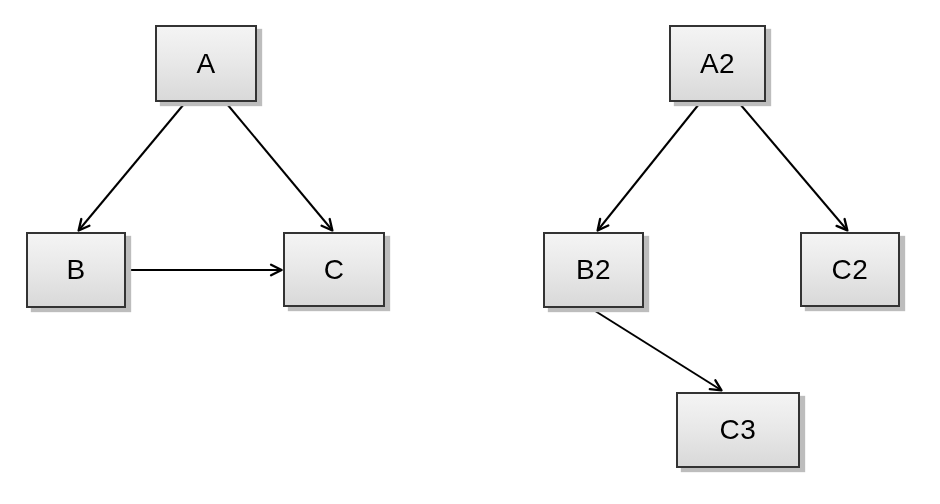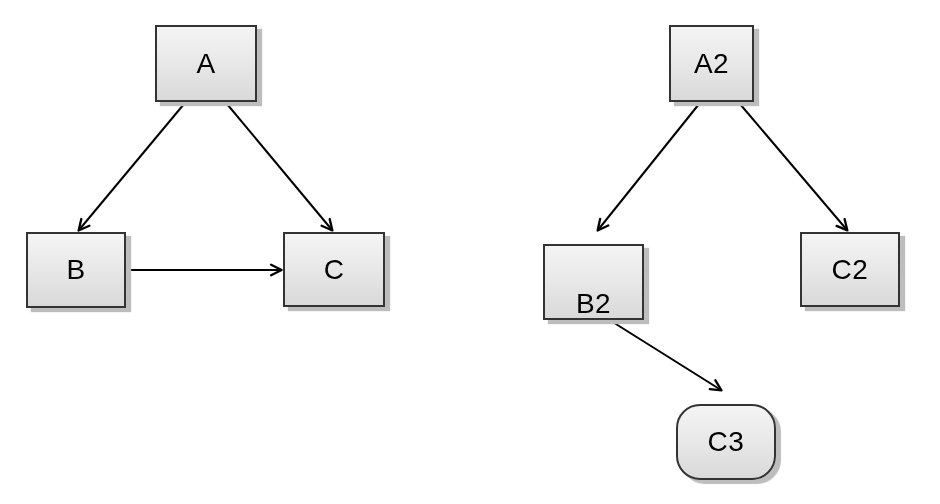--- a/index.html
+++ b/index.html
@@ -66,26 +66,26 @@
   <div id="node-layer">
       <div class="node" style="left: 155px; top: 25px; width: 102px; height: 77px;">
         <span>A</span>
       </div>
       <div class="node" style="left: 26px; top: 232px; width: 100px; height: 76px;">
         <span>B</span>
       </div>
       <div class="node" style="left: 283px; top: 232px; width: 102px; height: 75px;">
         <span>C</span>
       </div>
-      <div class="node" style="left: 669px; top: 25px; width: 85px; height: 77px;">
+      <div class="node" style="left: 669px; top: 25px; width: 97px; height: 77px;">
         <span>A2</span>
       </div>
-      <div class="node" style="left: 543px; top: 244px; width: 101px; height: 76px; align-items: flex-end;">
+      <div class="node" style="left: 543px; top: 232px; width: 101px; height: 76px;">
         <span>B2</span>
       </div>
       <div class="node" style="left: 800px; top: 232px; width: 100px; height: 75px; justify-content: center;">
         <span>C2</span>
       </div>
-      <div class="node" style="left: 676px; top: 404px; width: 100px; height: 76px; border-radius: 24px;">
+      <div class="node" style="left: 676px; top: 392px; width: 124px; height: 76px;">
         <span>C3</span>
       </div>
     </div>
 </div>
 
 </body></html>

